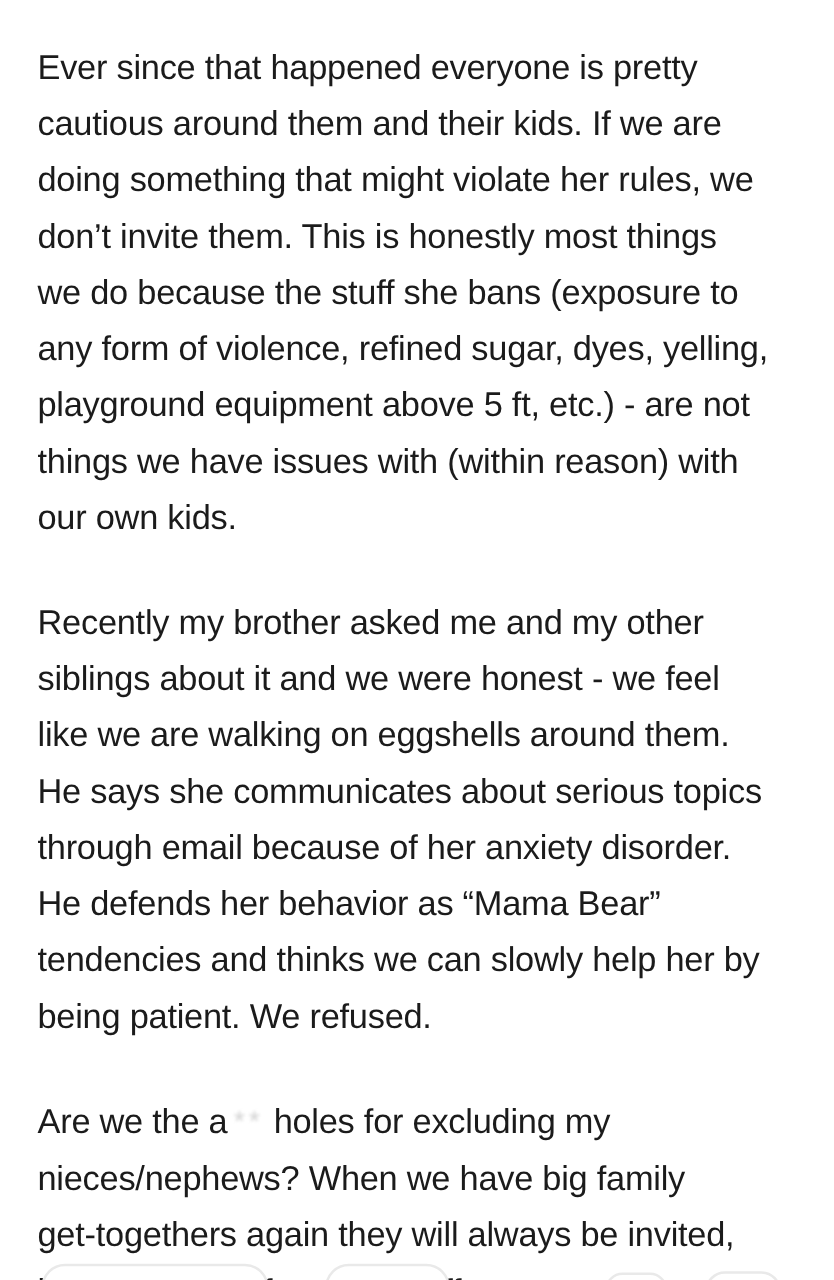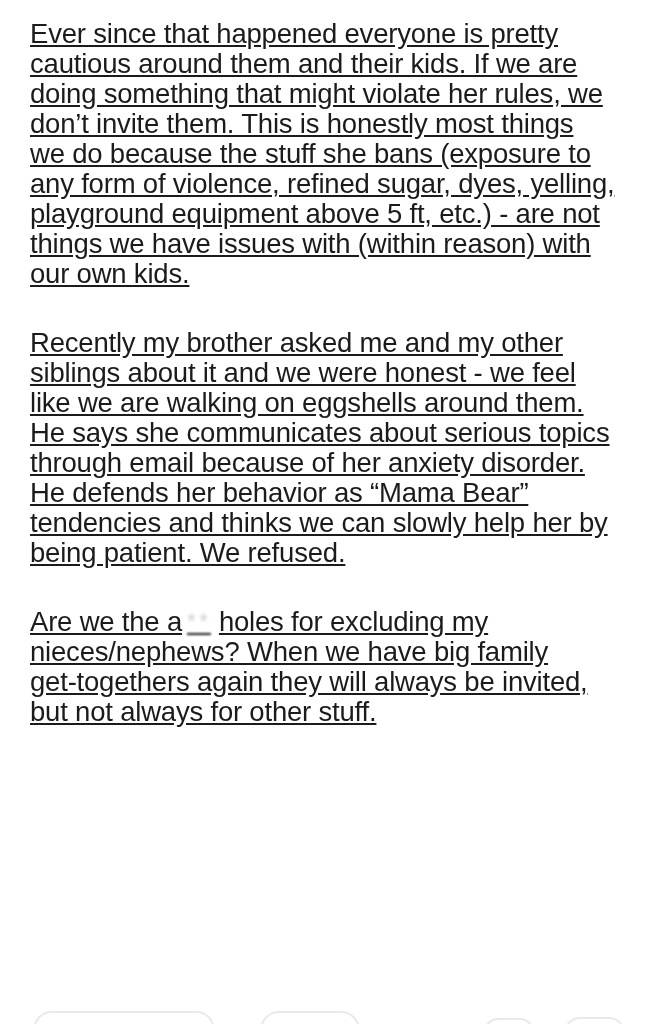--- a/index.html
+++ b/index.html
@@ -7,27 +7,26 @@
     width: 667px; height: 1024px;
     background: #ffffff;
     overflow: hidden;
     position: relative;
     font-family: "Liberation Sans", sans-serif;
   }
   .content {
     padding: 19px 18px 0 30px;
   }
   p.para {
-    margin: 0 0 39px 0;
+    margin: 12px 0 39px 0;
     font-size: 27.5px;
-    line-height: 30px;
+    line-height: 45px;
     letter-spacing: -0.2px;
     color: #1b1b1b;
     white-space: pre-line;
-    text-decoration: underline;
   }
   p.edit { margin-top: 76px; }
   .censored {
     color: #d4d4d4;
     filter: blur(1.1px);
     font-size: 23px;
     letter-spacing: 3px;
     padding: 0 8px 0 5px;
     vertical-align: 1px;
   }

